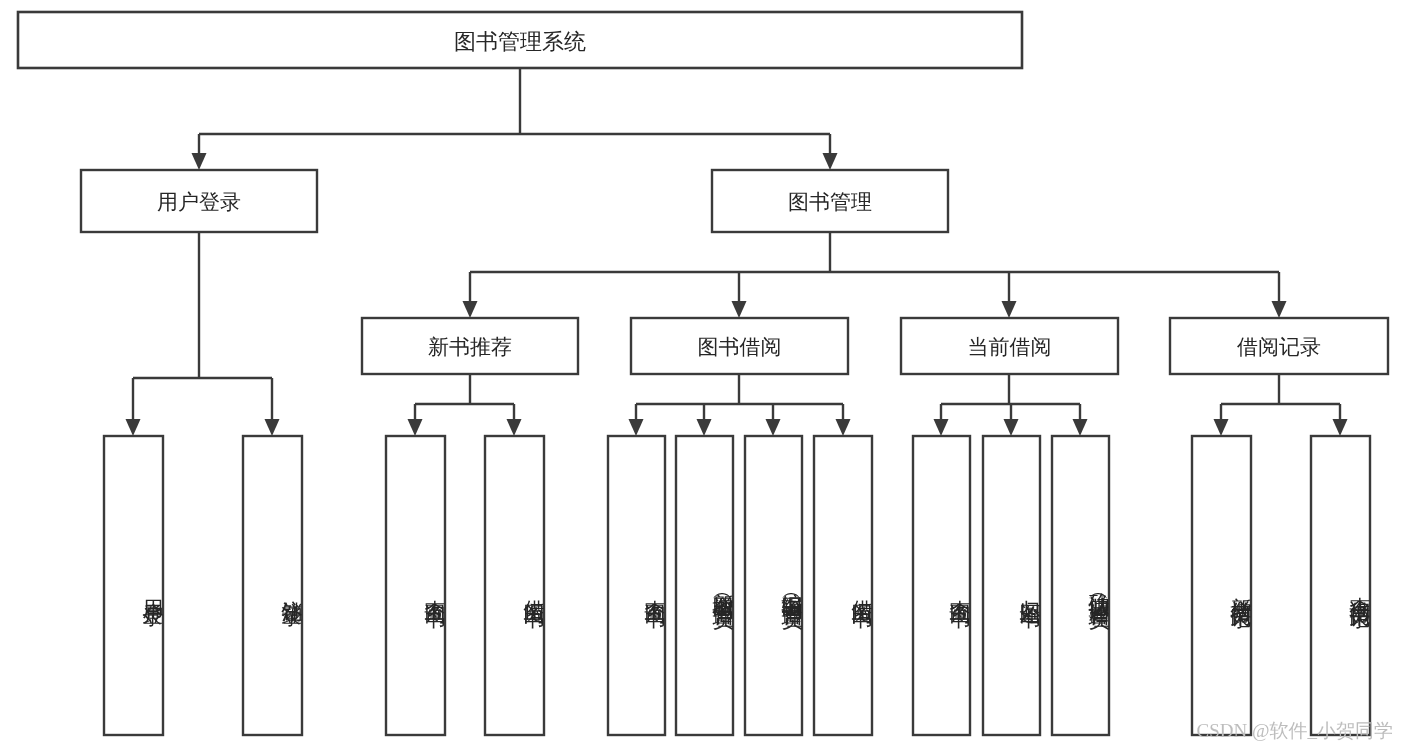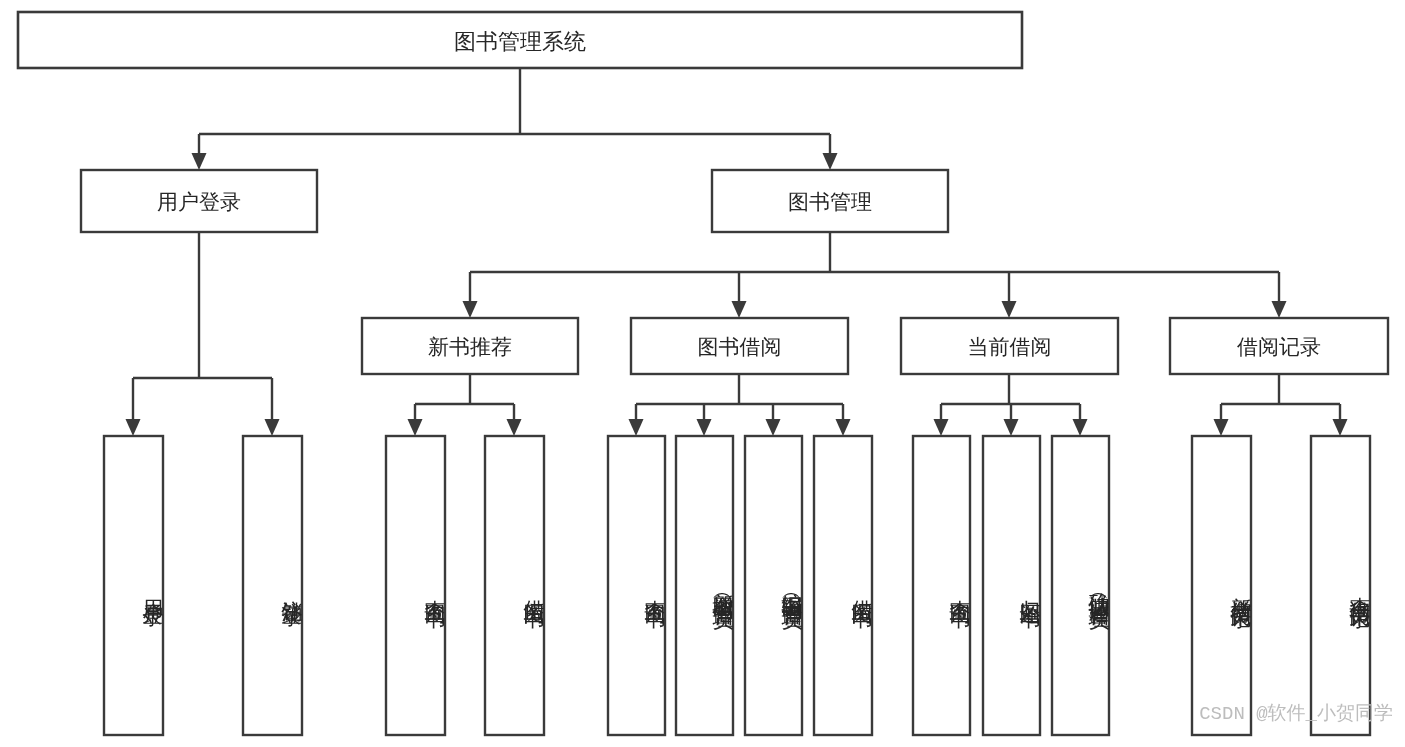--- a/index.html
+++ b/index.html
@@ -67,22 +67,22 @@
     font-size: 21px;
     line-height: 1.02;
     color: #262626;
     letter-spacing: 2.5px;
     white-space: nowrap;
     pointer-events: none;
   }
   .watermark {
     position: absolute;
     right: 12px;
-    bottom: 20px;
-    font-family: Liberation Mono, monospace;
+    bottom: 2px;
+    font-family: Liberation Serif, serif;
     font-size: 19px;
     color: #bdbdbd;
     white-space: nowrap;
     user-select: none;
   }
 </style>
 </head>
 <body>
 
 <div id="diagram-root">

